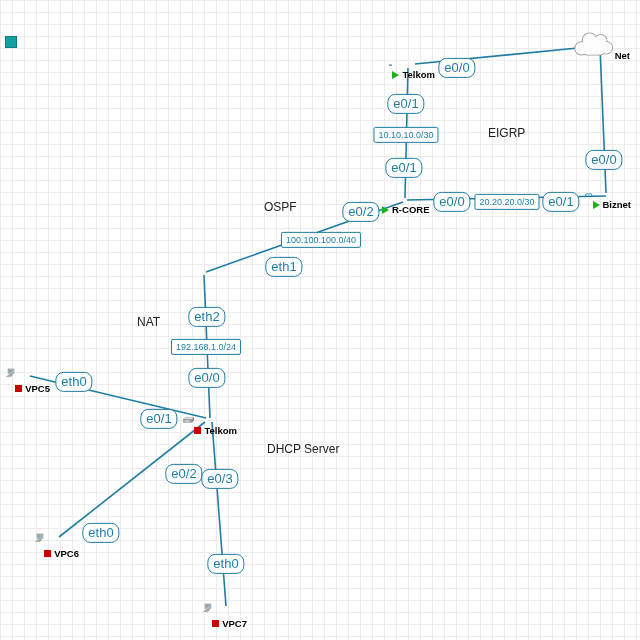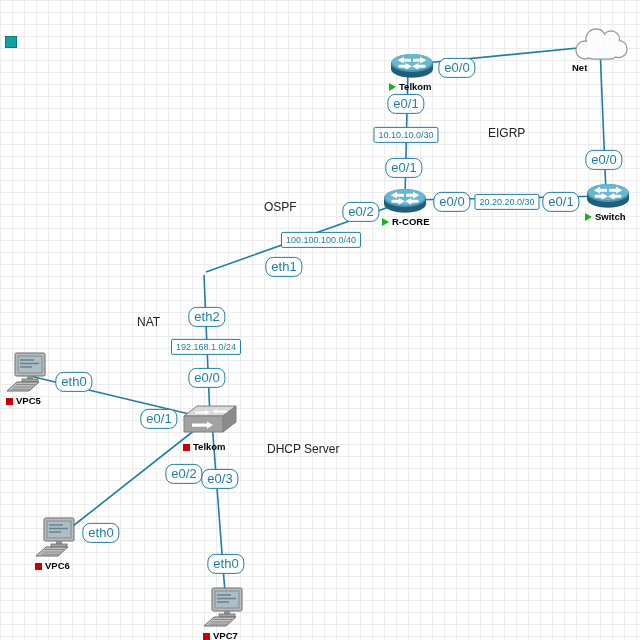--- a/index.html
+++ b/index.html
@@ -6,21 +6,21 @@
   html,body{width:640px;height:640px}
   body{font-family:"Liberation Sans",sans-serif;background:#fff}
   #canvas{
     position:relative;width:640px;height:640px;overflow:hidden;background-color:#fff;
     background-image:linear-gradient(#ececec 1px,transparent 1px),
                      linear-gradient(90deg,#ececec 1px,transparent 1px);
     background-size:12px 12px;
   }
   .links{position:absolute;left:0;top:0;z-index:1}
   .links line{stroke:#1f7da3;stroke-width:1.6}
-  .node{position:absolute;display:flex;flex-direction:column;align-items:flex-start;z-index:3}
+  .node{position:absolute;display:flex;align-items:flex-end;z-index:3}
   .nlabel{margin-top:2px;font-size:9.5px;font-weight:bold;color:#000;white-space:nowrap;display:flex;align-items:center;line-height:1.1}
   .st{display:inline-block;margin-right:3px;flex:none}
   .st.running{width:0;height:0;border-left:7px solid #19b219;border-top:4px solid transparent;border-bottom:4px solid transparent}
   .st.stopped{width:7px;height:7px;background:#cc0000}
   .badge{position:absolute;transform:translate(-50%,-50%);background:#fff;border:1px solid #1f7da3;border-radius:8px;
          padding:1px 5px;font-size:13px;color:#1f7da3;white-space:nowrap;line-height:1.25;z-index:4}
   .subnet{position:absolute;transform:translate(-50%,-50%);background:#fff;border:1px solid #1f7da3;border-radius:2px;
          padding:1.5px 4px;font-size:9px;font-weight:normal;color:#1f7da3;white-space:nowrap;line-height:1.25;z-index:4}
   .note{position:absolute;font-size:12px;color:#222;white-space:nowrap;z-index:2}
   .corner-square{position:absolute;left:5px;top:36px;width:12px;height:12px;background:#14a0a0;border:1px solid #0c7b7b;z-index:2}
@@ -109,21 +109,21 @@
       <ellipse cx="23" cy="12" rx="20" ry="8" fill="#67b7d2"></ellipse>
       <g fill="#fff">
         <path d="M22,8.7 h-7 v-1.9 l-6.4,3.4 6.4,3.4 v-1.9 h7 z"></path>
         <path d="M24,8.7 h7 v-1.9 l6.4,3.4 -6.4,3.4 v-1.9 h-7 z"></path>
         <path d="M9.6,14.8 h7 v-1.9 l6.4,3.4 -6.4,3.4 v-1.9 h-7 z"></path>
         <path d="M36.4,14.8 h-7 v-1.9 l-6.4,3.4 6.4,3.4 v-1.9 h7 z"></path>
       </g>
     </svg>
     <div class="nlabel">
       <span class="st running"></span>
-      <span>Switch</span>
+      <span>Biznet</span>
     </div>
   </div>
 
 
   <div class="node" style="left:183px;top:404px;width:54px">
     <svg width="54" height="32" viewBox="0 0 54 32">
       <polygon points="1,12 14,2 53,2 40,12" fill="#d8d8d8" stroke="#808080" stroke-width="1"></polygon>
       <polygon points="1,12 40,12 40,28 1,28" fill="#a2a2a2" stroke="#808080" stroke-width="1"></polygon>
       <polygon points="40,12 53,2 53,18 40,28" fill="#8b8b8b" stroke="#808080" stroke-width="1"></polygon>
       <g fill="#fff">

